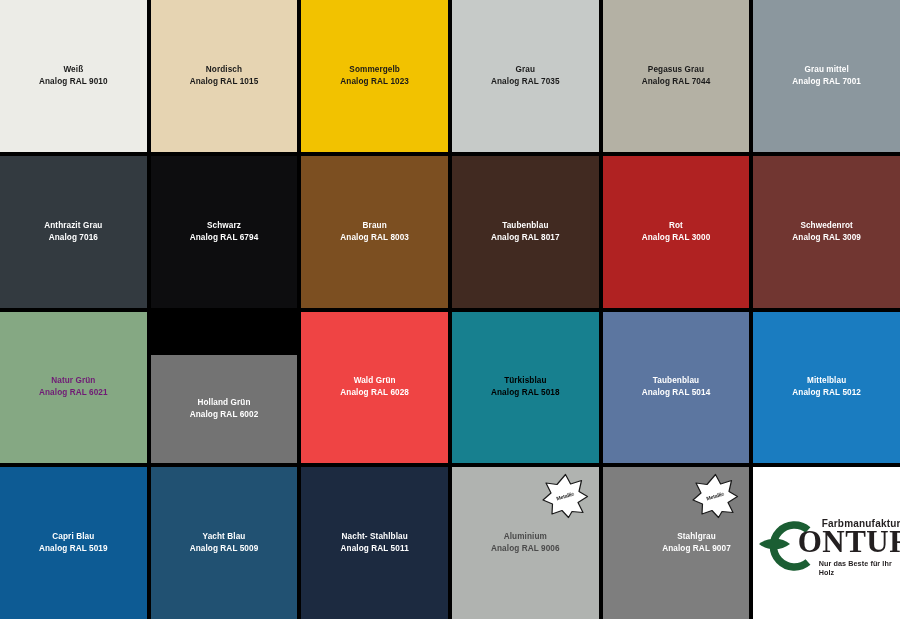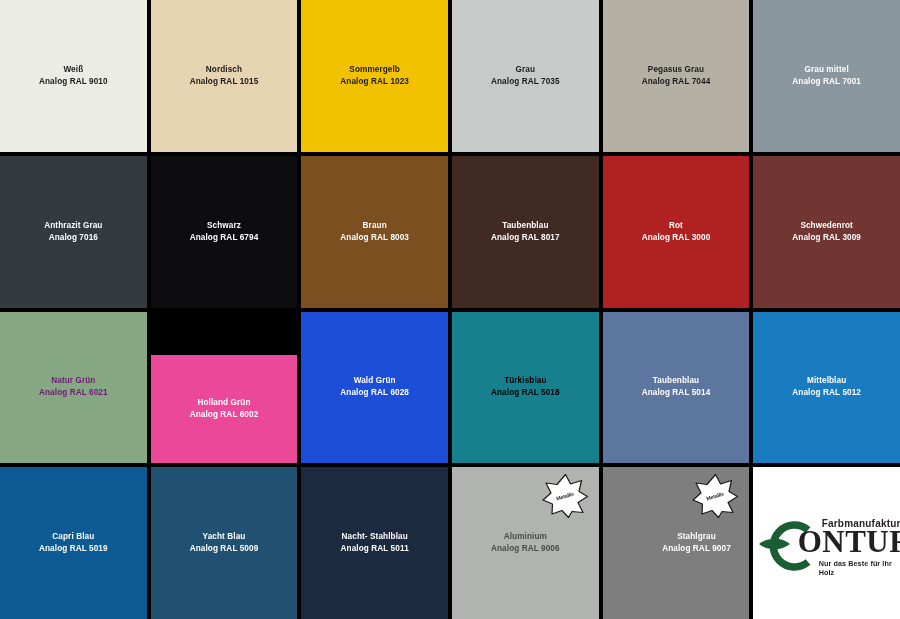--- a/index.html
+++ b/index.html
@@ -201,27 +201,27 @@
         <span class="swatch-name">Schwedenrot</span>
         <span class="swatch-code">Analog RAL 3009</span>
       </div>
     </div>
     <div class="swatch" style="background: rgb(133, 168, 131);">
       <div class="swatch-label" style="color: #701a75;">
         <span class="swatch-name">Natur Grün</span>
         <span class="swatch-code">Analog RAL 6021</span>
       </div>
     </div>
-    <div class="swatch" style="background: #ec4899; margin-top: 43px;">
+    <div class="swatch" style="background: #737373; margin-top: 43px;">
       <div class="swatch-label" style="color: rgb(255, 255, 255);">
         <span class="swatch-name">Holland Grün</span>
         <span class="swatch-code">Analog RAL 6002</span>
       </div>
     </div>
-    <div class="swatch" style="background: #1d4ed8;">
+    <div class="swatch" style="background: #ef4444;">
       <div class="swatch-label" style="color: rgb(255, 255, 255);">
         <span class="swatch-name">Wald Grün</span>
         <span class="swatch-code">Analog RAL 6028</span>
       </div>
     </div>
     <div class="swatch" style="background: rgb(23, 128, 143);">
       <div class="swatch-label" style="color: #000000;">
         <span class="swatch-name">Türkisblau</span>
         <span class="swatch-code">Analog RAL 5018</span>
       </div>

